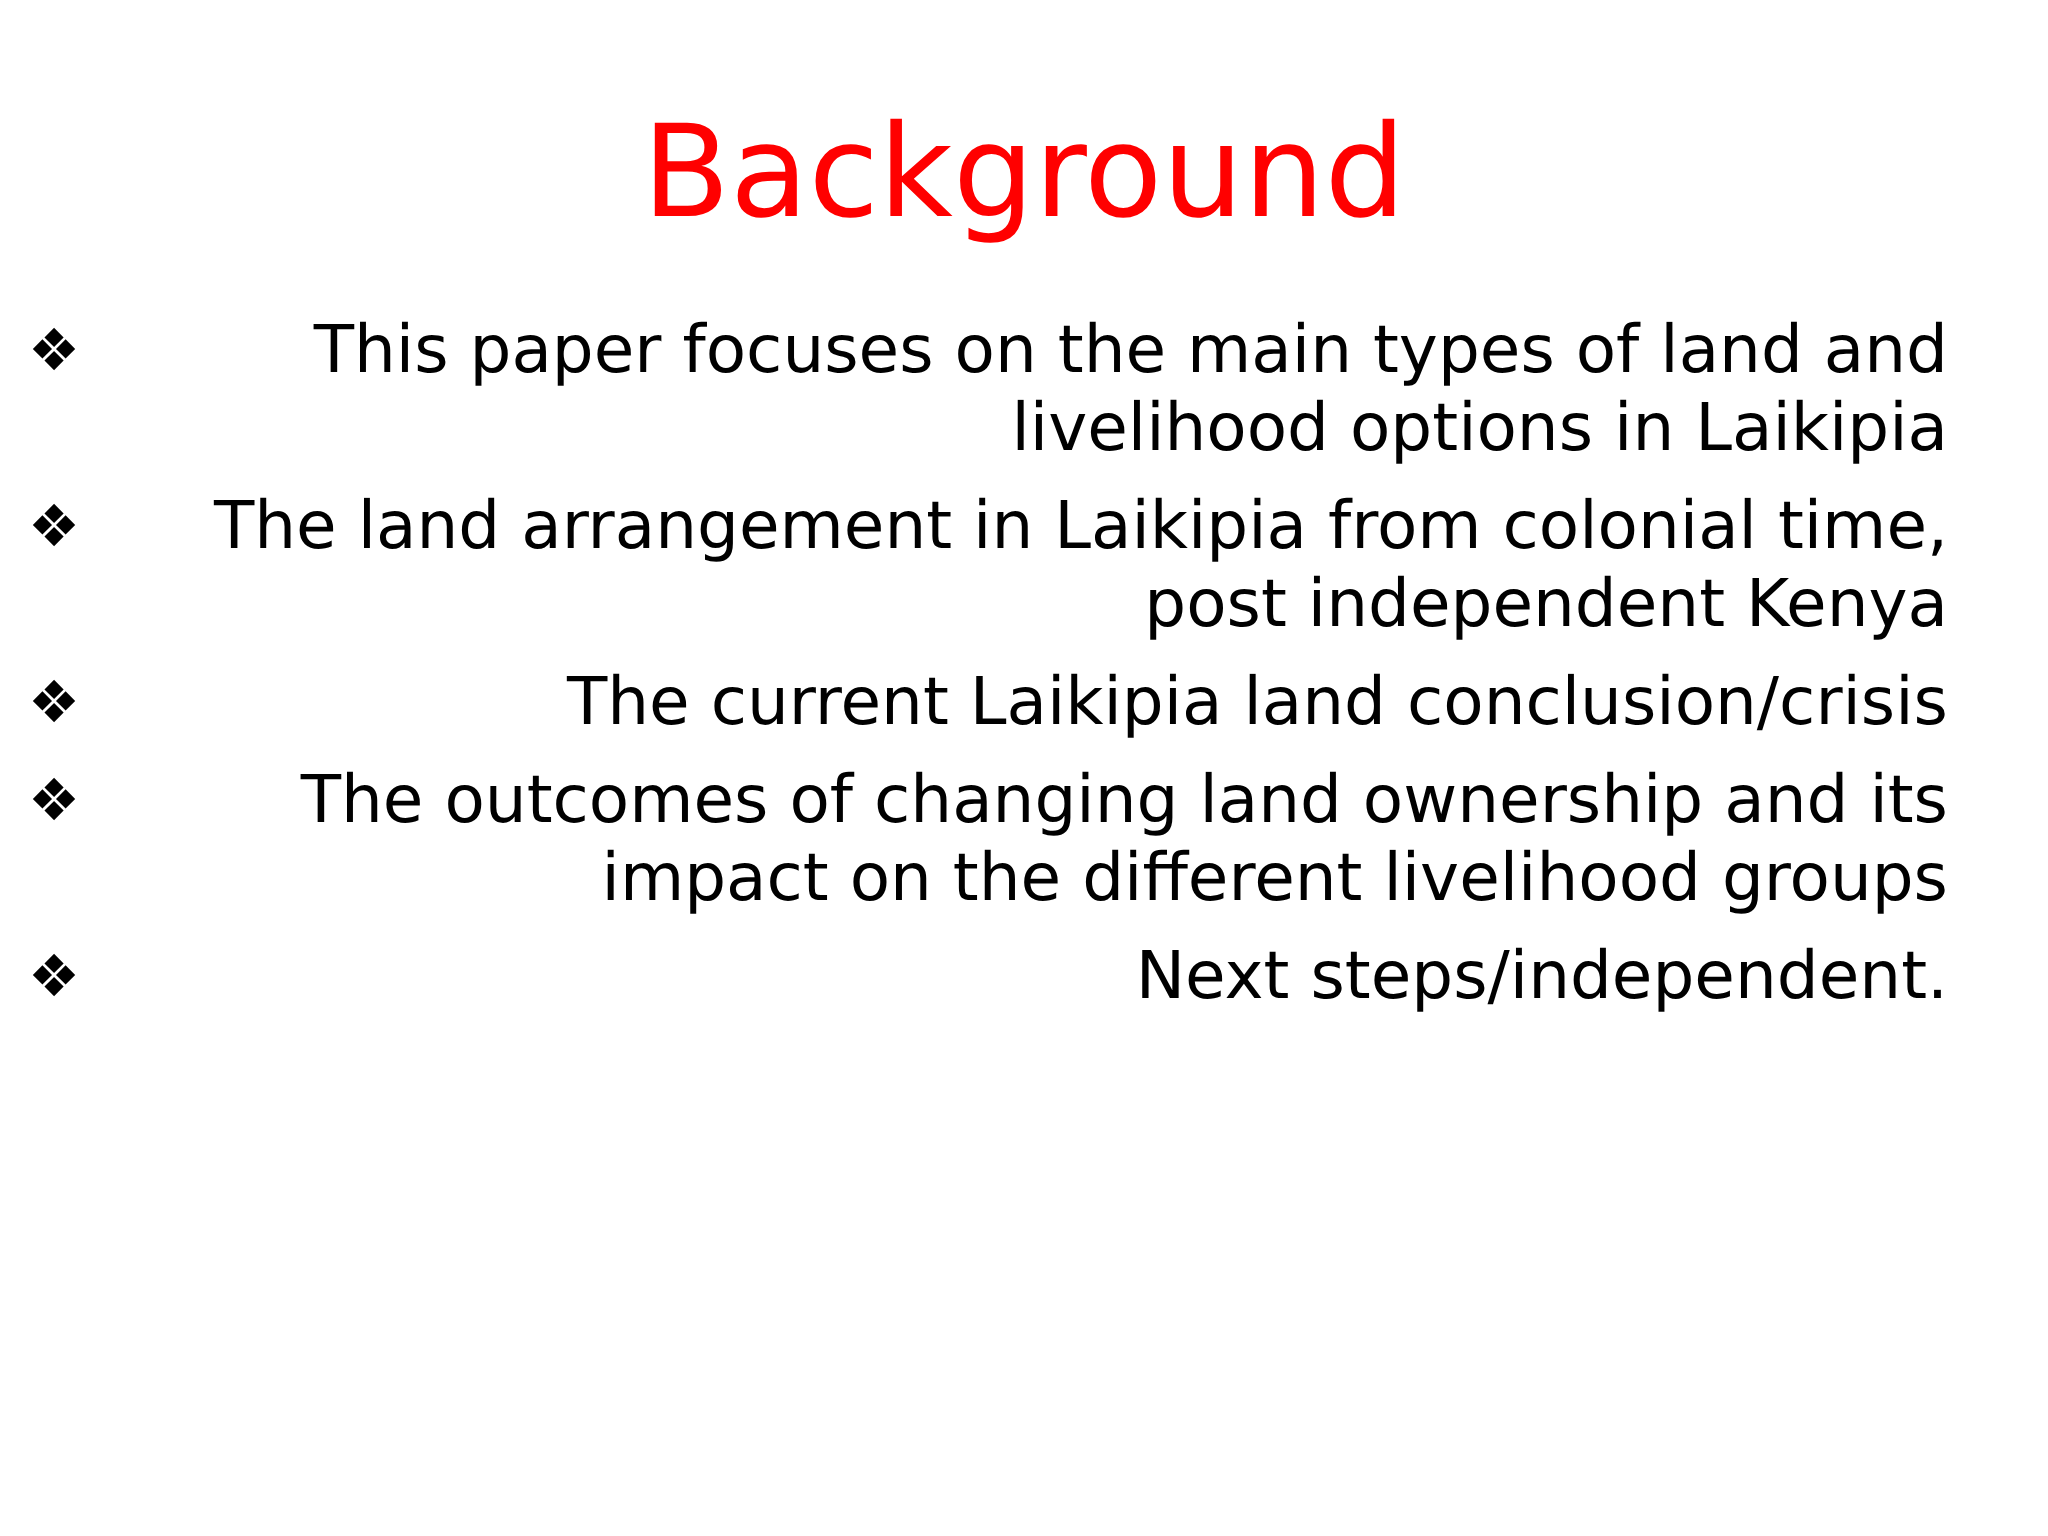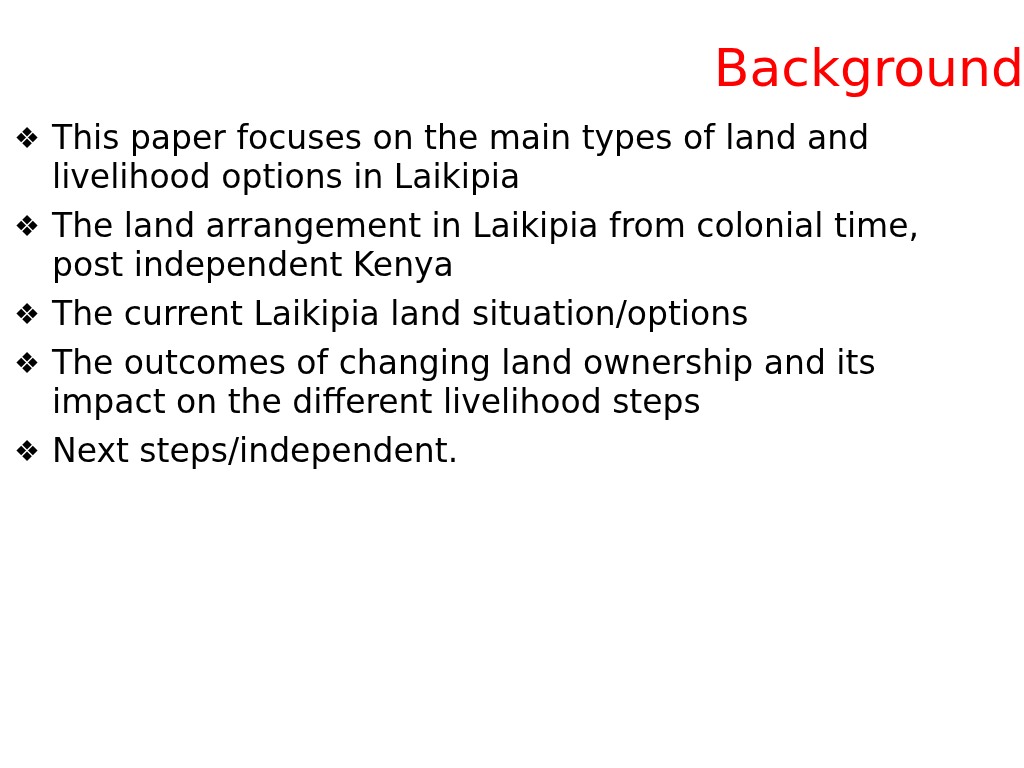--- a/index.html
+++ b/index.html
@@ -14,26 +14,26 @@
     overflow: hidden;
   }
   .slide {
     position: relative;
     width: 1024px;
     height: 768px;
     background: #ffffff;
     box-sizing: border-box;
   }
   .slide-title {
-    text-align: right;
+    text-align: center;
     color: #FF0000;
-    font-size: 52px;
+    font-size: 64px;
     font-weight: normal;
     line-height: 1.1;
-    margin: 0;
+    margin: 12px;
     padding-top: 40px;
     letter-spacing: 0px;
   }
   .bullet-list {
     list-style: none;
     margin: 0;
     padding: 22px 40px 0 14px;
   }
   .bullet-item {
     display: flex;
@@ -47,20 +47,21 @@
     flex: 0 0 auto;
     width: 38px;
     font-size: 29px;
     line-height: 1.32;
     color: #000000;
     text-align: left;
   }
   .bullet-text {
     flex: 1 1 auto;
     padding-right: 10px;
+    text-align: right;
   }
 </style>
 </head>
 <body>
 
 <div class="slide">
 
   <h1 class="slide-title">Background</h1>
 
   <ul class="bullet-list">
@@ -70,26 +71,26 @@
       <span class="bullet-text"> This paper focuses on the main types of land and livelihood options in Laikipia</span>
     </li>
 
     <li class="bullet-item">
       <span class="bullet-marker">❖</span>
       <span class="bullet-text"> The land arrangement in Laikipia from colonial time, post independent Kenya</span>
     </li>
 
     <li class="bullet-item">
       <span class="bullet-marker">❖</span>
-      <span class="bullet-text">The current Laikipia land situation/options</span>
+      <span class="bullet-text">The current Laikipia land conclusion/crisis</span>
     </li>
 
     <li class="bullet-item">
       <span class="bullet-marker">❖</span>
-      <span class="bullet-text">The outcomes of changing land ownership and its impact on the different livelihood steps</span>
+      <span class="bullet-text">The outcomes of changing land ownership and its impact on the different livelihood groups</span>
     </li>
 
     <li class="bullet-item">
       <span class="bullet-marker">❖</span>
       <span class="bullet-text">Next steps/independent.</span>
     </li>
 
   </ul>
 
 </div>

